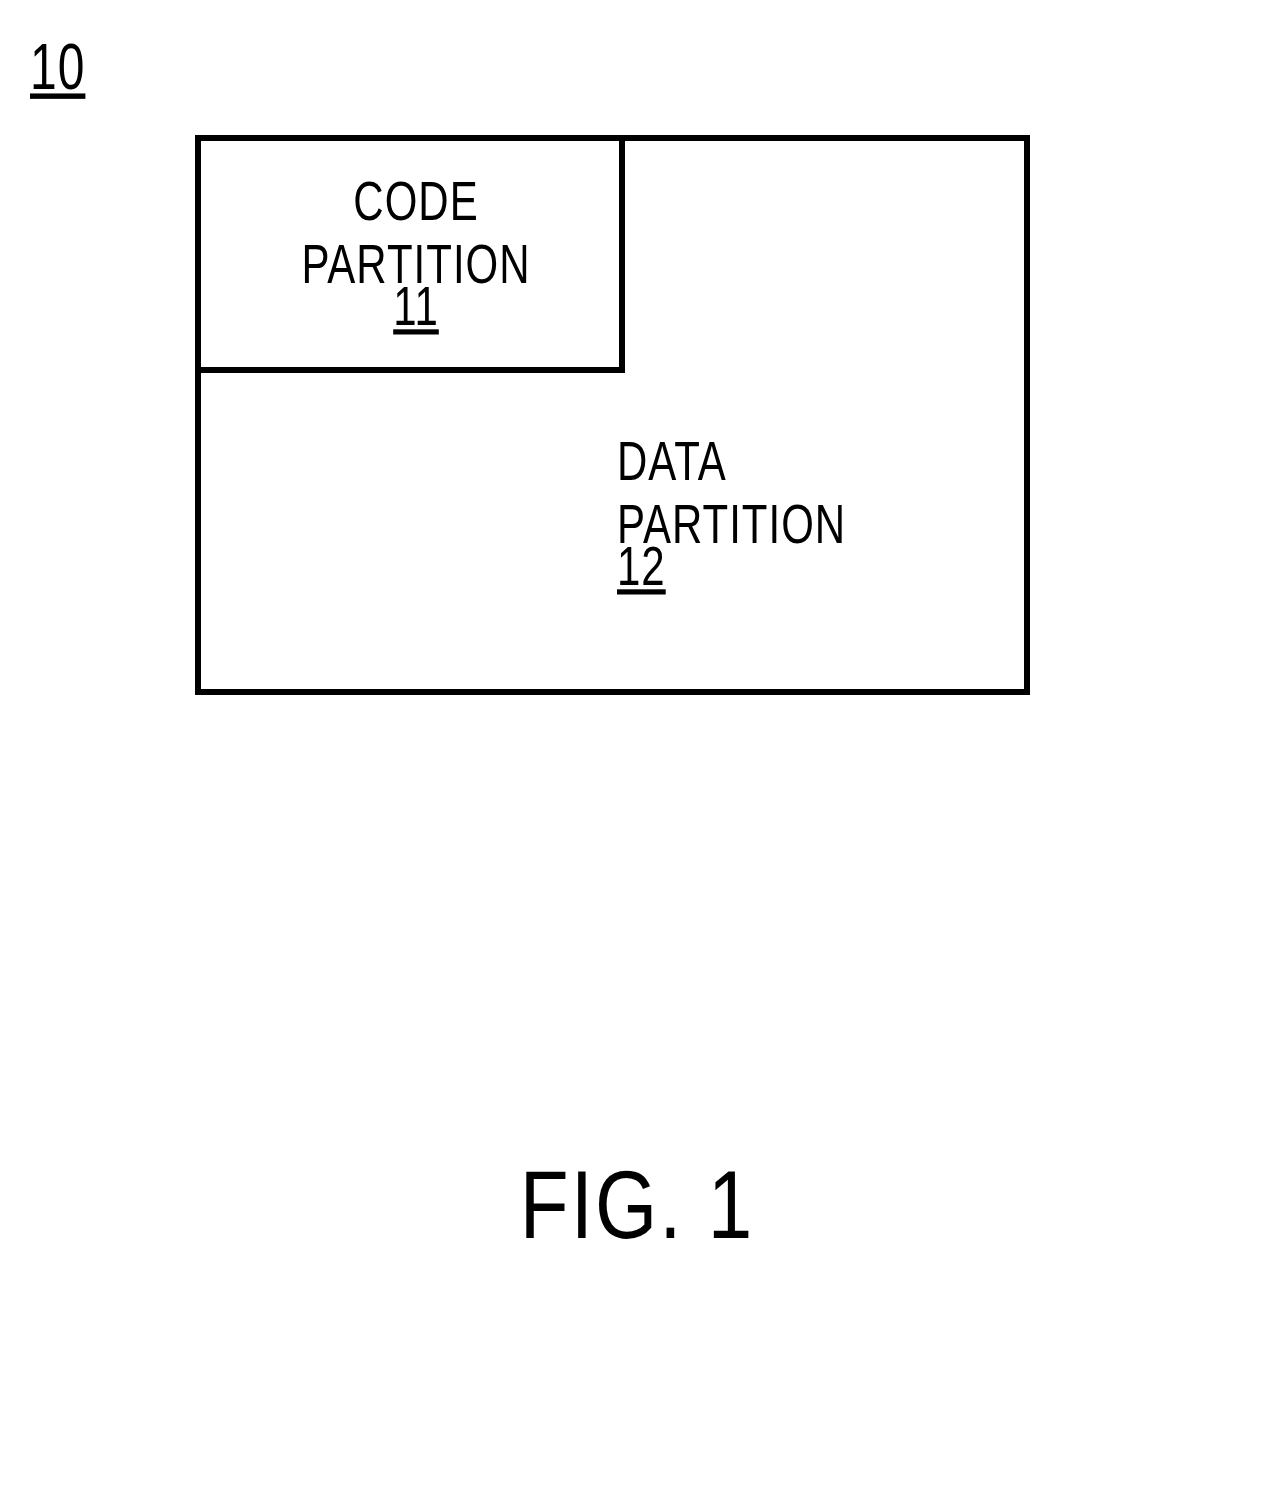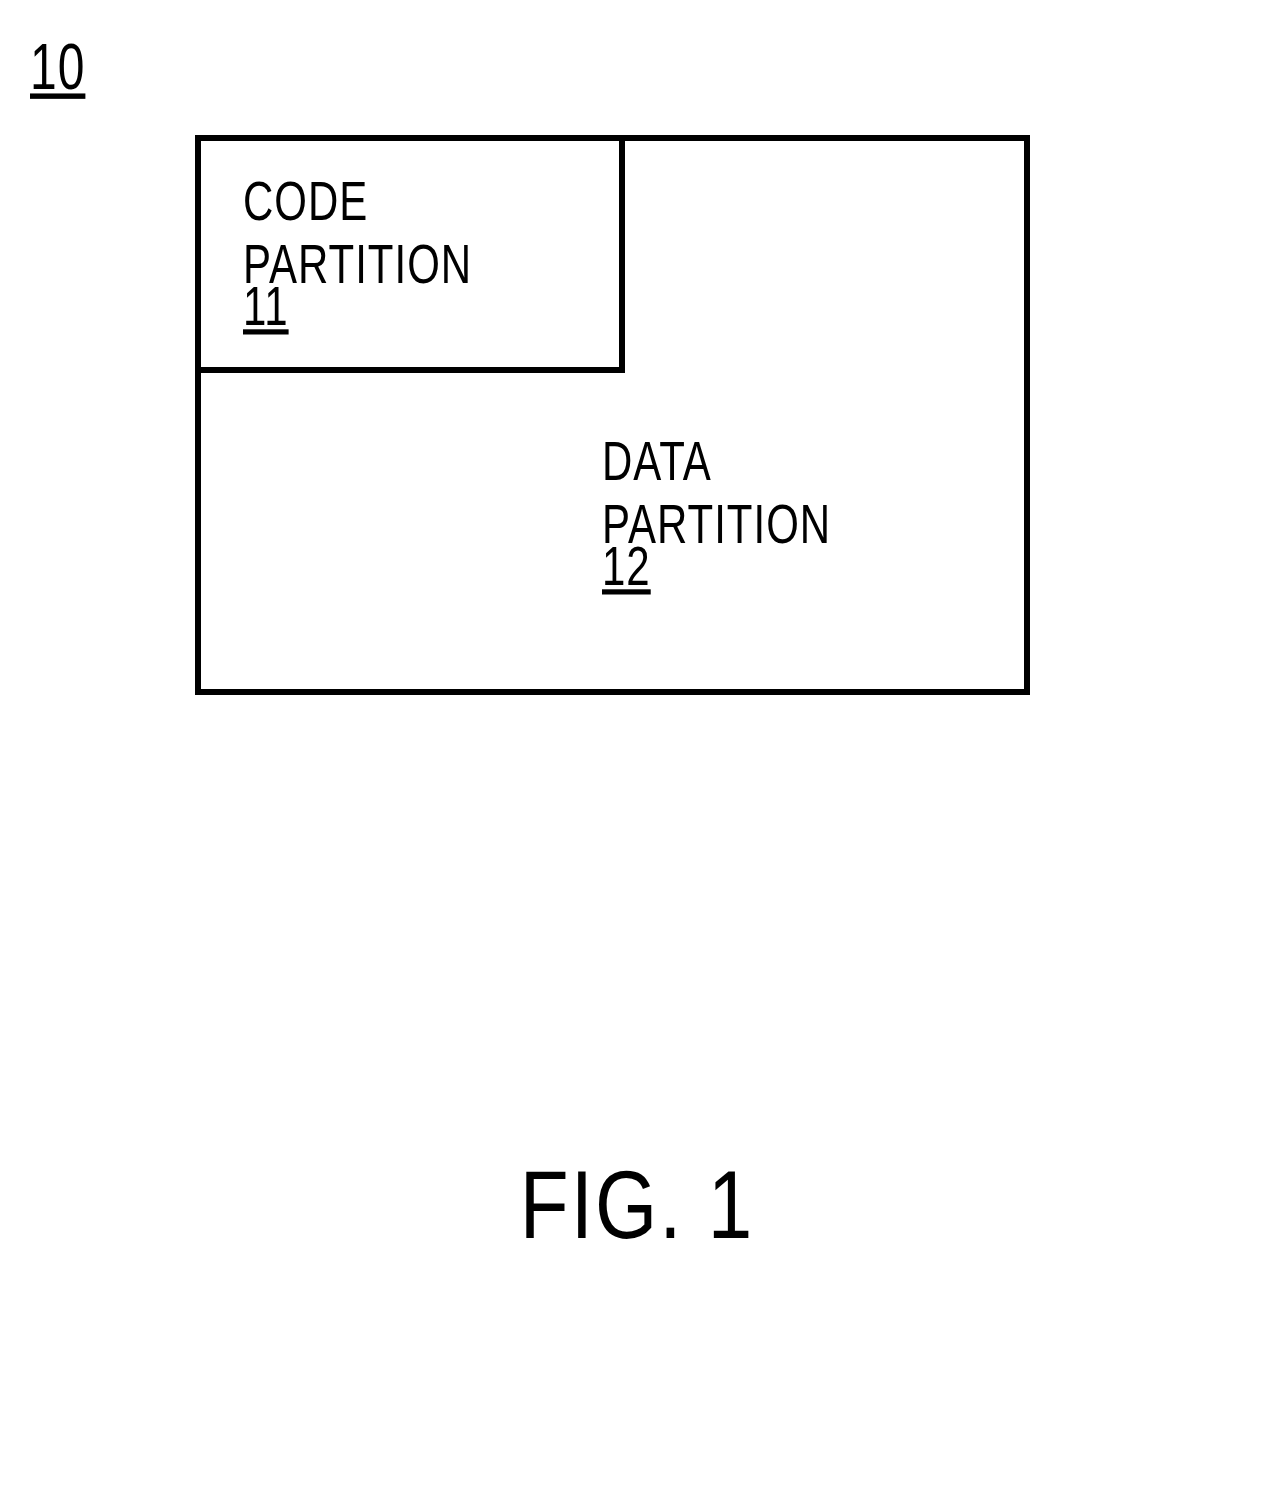--- a/index.html
+++ b/index.html
@@ -34,41 +34,42 @@
       border: 6px solid black;
     }
     .inner-box {
       position: absolute;
       top: -6px;
       left: -6px;
       width: 430px;
       height: 238px;
       border: 6px solid black;
       padding: 30px 30px 20px 42px;
+      text-align: center;
     }
     .code-label {
       font-size: 42px;
       line-height: 1.15;
       letter-spacing: 1px;
       transform: scaleY(1.3);
       transform-origin: top left;
     }
     .code-ref {
       font-size: 42px;
       text-decoration: underline;
       letter-spacing: 1px;
       display: inline-block;
       margin-top: 8px;
       transform: scaleY(1.3);
       transform-origin: top left;
     }
     .data-label-container {
       position: absolute;
       top: 290px;
-      left: 401px;
+      left: 416px;
     }
     .data-label {
       font-size: 42px;
       line-height: 1.15;
       letter-spacing: 1px;
       transform: scaleY(1.3);
       transform-origin: top left;
     }
     .data-ref {
       font-size: 42px;

